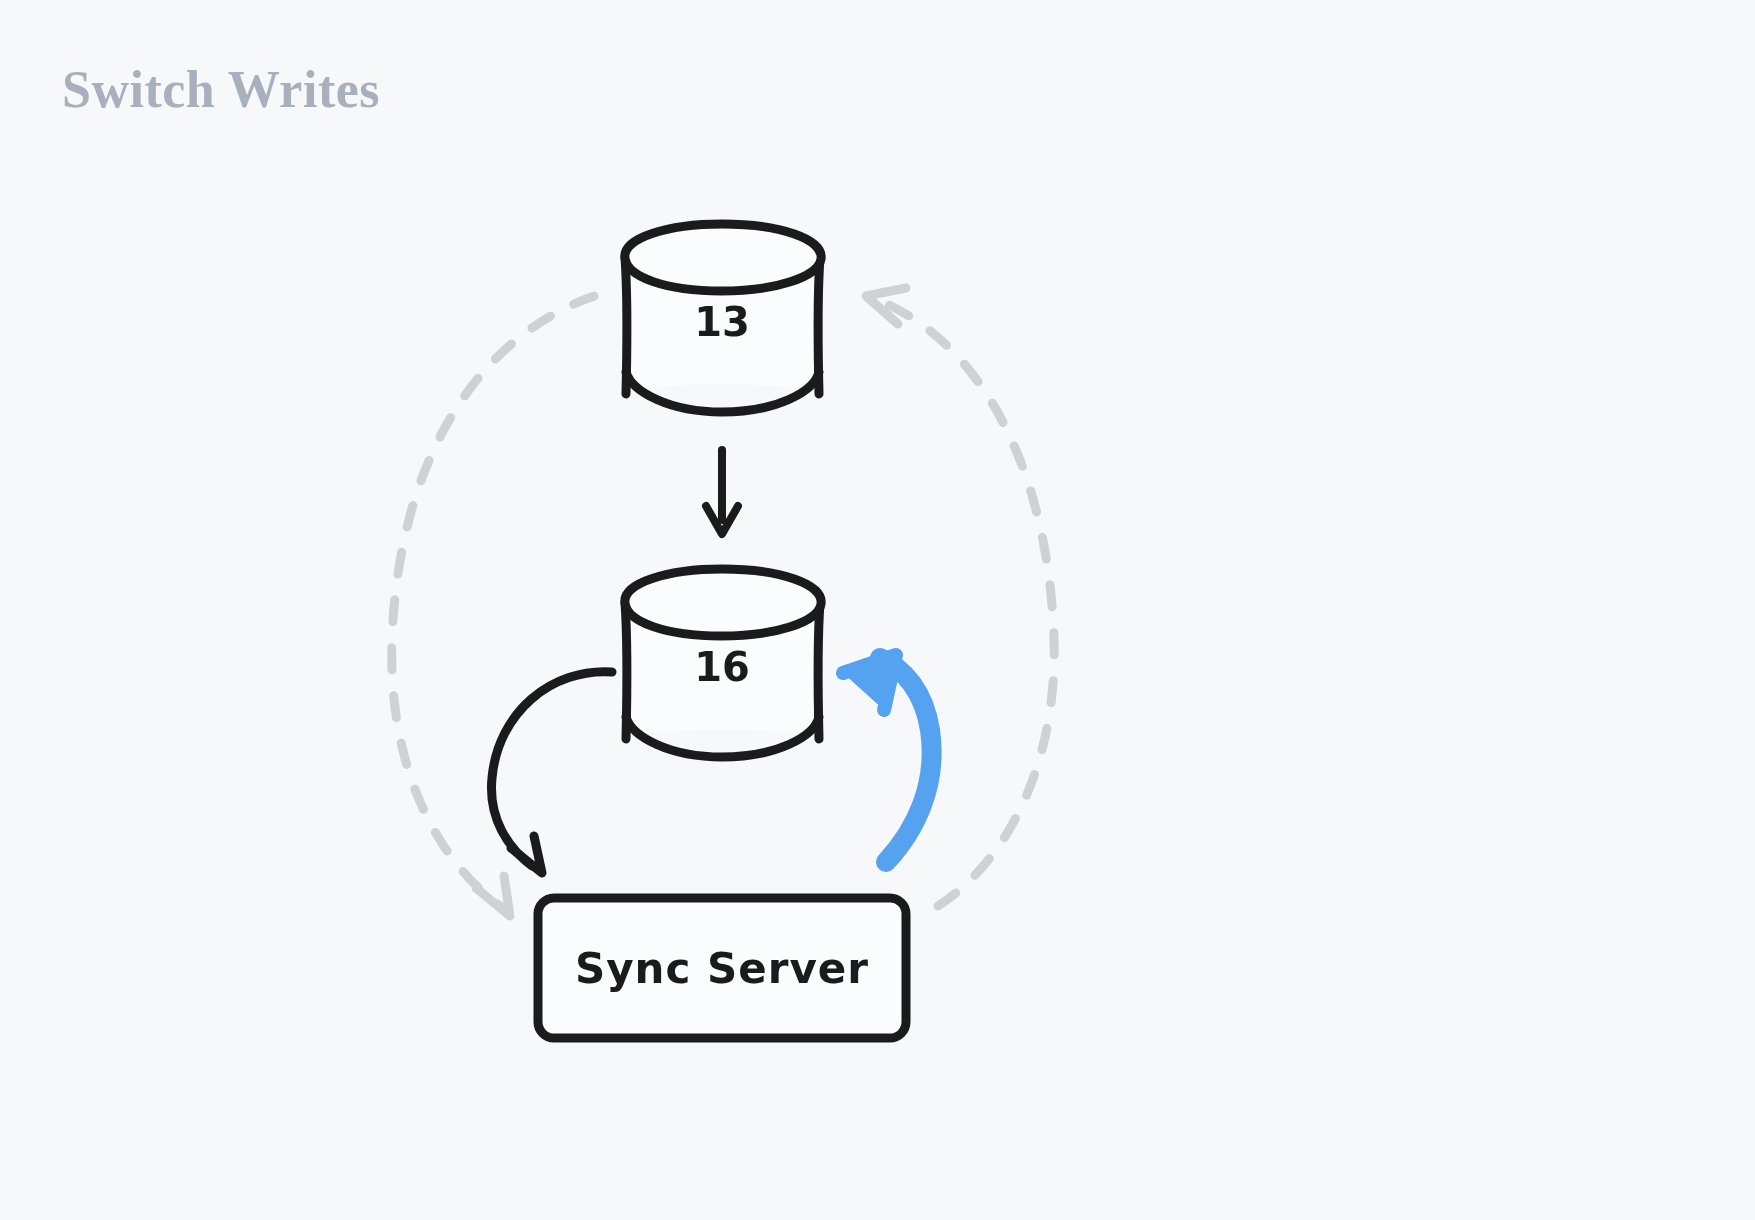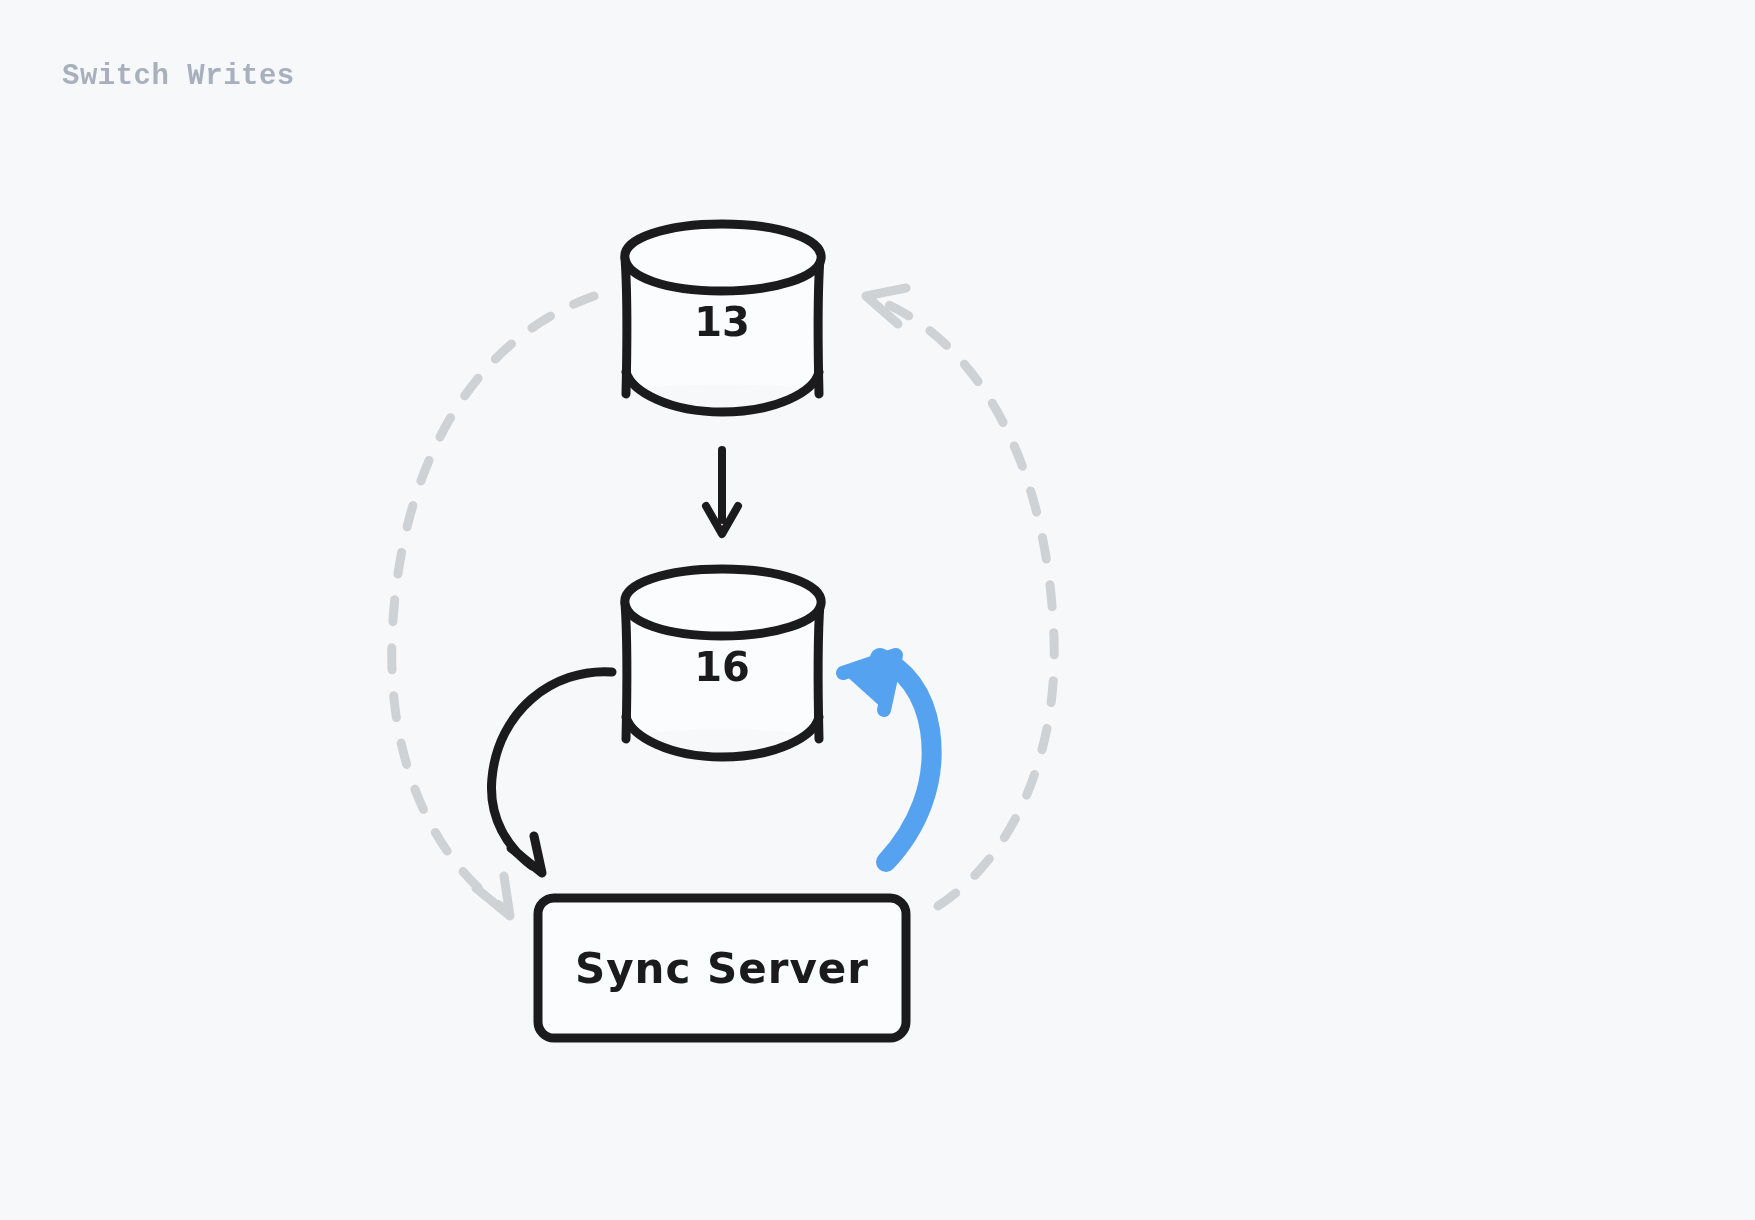--- a/index.html
+++ b/index.html
@@ -17,23 +17,23 @@
   #stage {
     position: absolute;
     left: 0; top: 0;
     width: 1755px;
     height: 1220px;
   }
   .title {
     position: absolute;
     left: 62px;
     top: 60px;
-    font-family: Liberation Mono, monospace;
+    font-family: Liberation Serif, serif;
     font-weight: bold;
-    font-size: 29px;
+    font-size: 52px;
     letter-spacing: 0.5px;
     color: #a8b0bd;
     white-space: nowrap;
   }
   svg.diagram {
     position: absolute;
     left: 0;
     top: 0;
     width: 1755px;
     height: 1220px;

